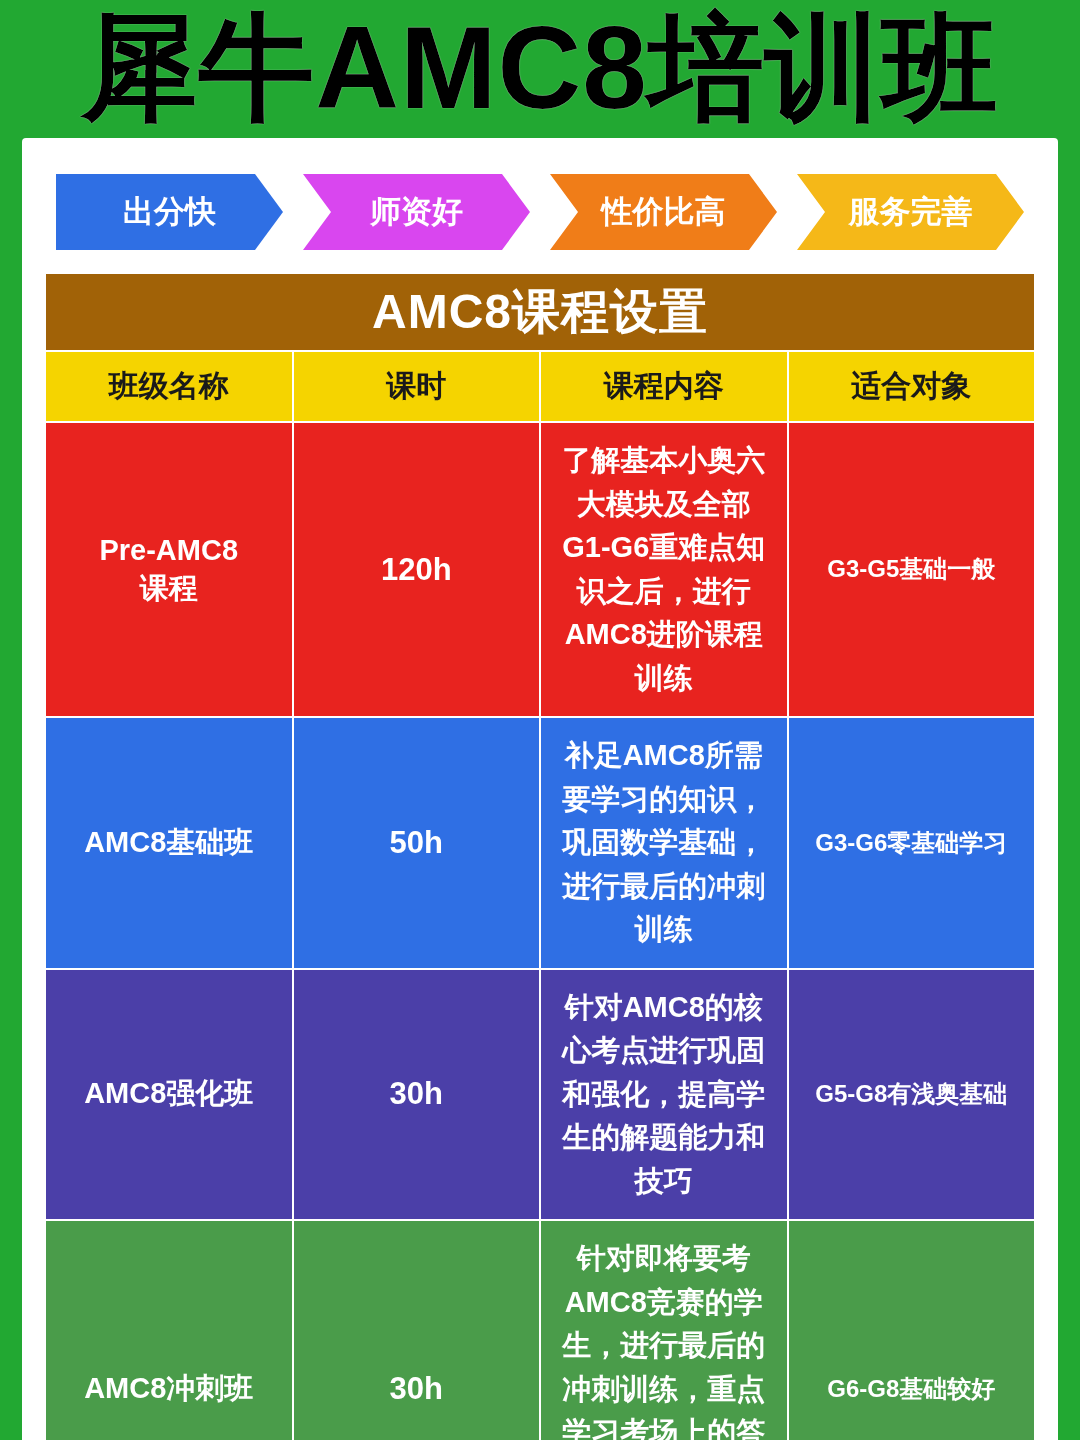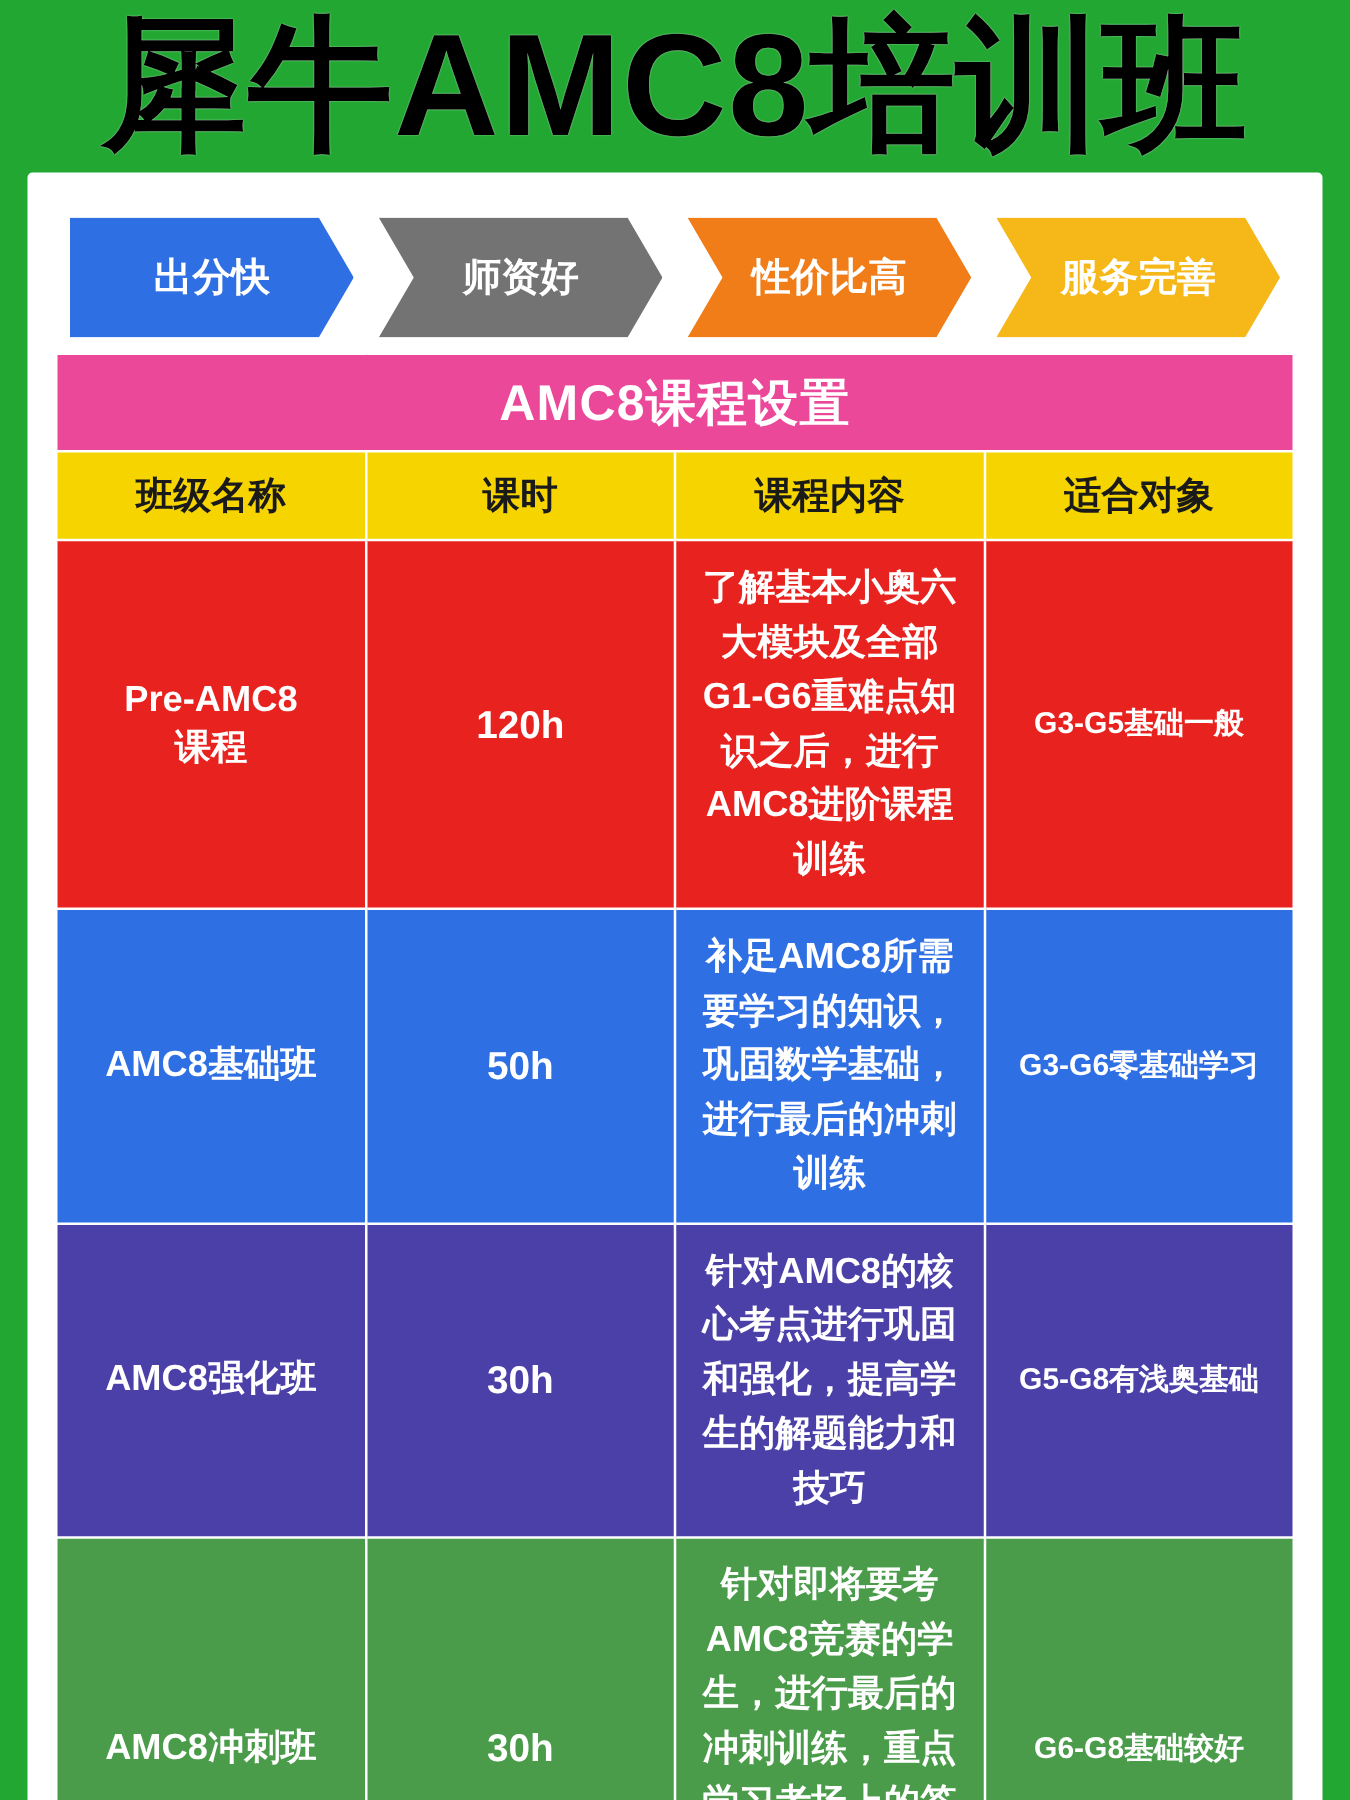--- a/index.html
+++ b/index.html
@@ -40,22 +40,22 @@
     flex: 1;
     border-radius: 4px;
     padding: 36px 22px 0 22px;
     display: flex;
     flex-direction: column;
   }
   
   .ribbons {
     display: flex;
     gap: 20px;
-    height: 96px;
-    margin-bottom: 12px;
+    height: 76px;
+    margin-bottom: 22px;
     padding: 0 12px;
   }
   .ribbon {
     flex: 1;
     position: relative;
     display: flex;
     align-items: center;
     justify-content: center;
     color: #ffffff;
     font-size: 31px;
@@ -72,23 +72,23 @@
     table-layout: fixed;
   }
   .table td, .table th {
     border: 2px solid #ffffff;
     text-align: center;
     vertical-align: middle;
     color: #ffffff;
     font-weight: bold;
   }
   .tbl-title {
-    background: #ec4899;
+    background: #a16207;
     color: #ffffff;
-    font-size: 40px;
+    font-size: 48px;
     font-weight: bold;
     height: 78px;
     letter-spacing: 1px;
   }
   .head th {
     background: #f5d400;
     color: #1a1a1a;
     font-size: 30px;
     height: 71px;
   }
@@ -117,21 +117,21 @@
   <div class="title-bar">
     <div class="title-text">犀牛AMC8培训班</div>
   </div>
 
   <div class="card">
 
     <div class="ribbons">
       <div class="ribbon" style="background:#2f6fe4">
         <span>出分快</span>
       </div>
-      <div class="ribbon" style="background:#737373">
+      <div class="ribbon" style="background:#d946ef">
         <span>师资好</span>
       </div>
       <div class="ribbon" style="background:#f07d18">
         <span>性价比高</span>
       </div>
       <div class="ribbon" style="background:#f5b818">
         <span>服务完善</span>
       </div>
     </div>
 

